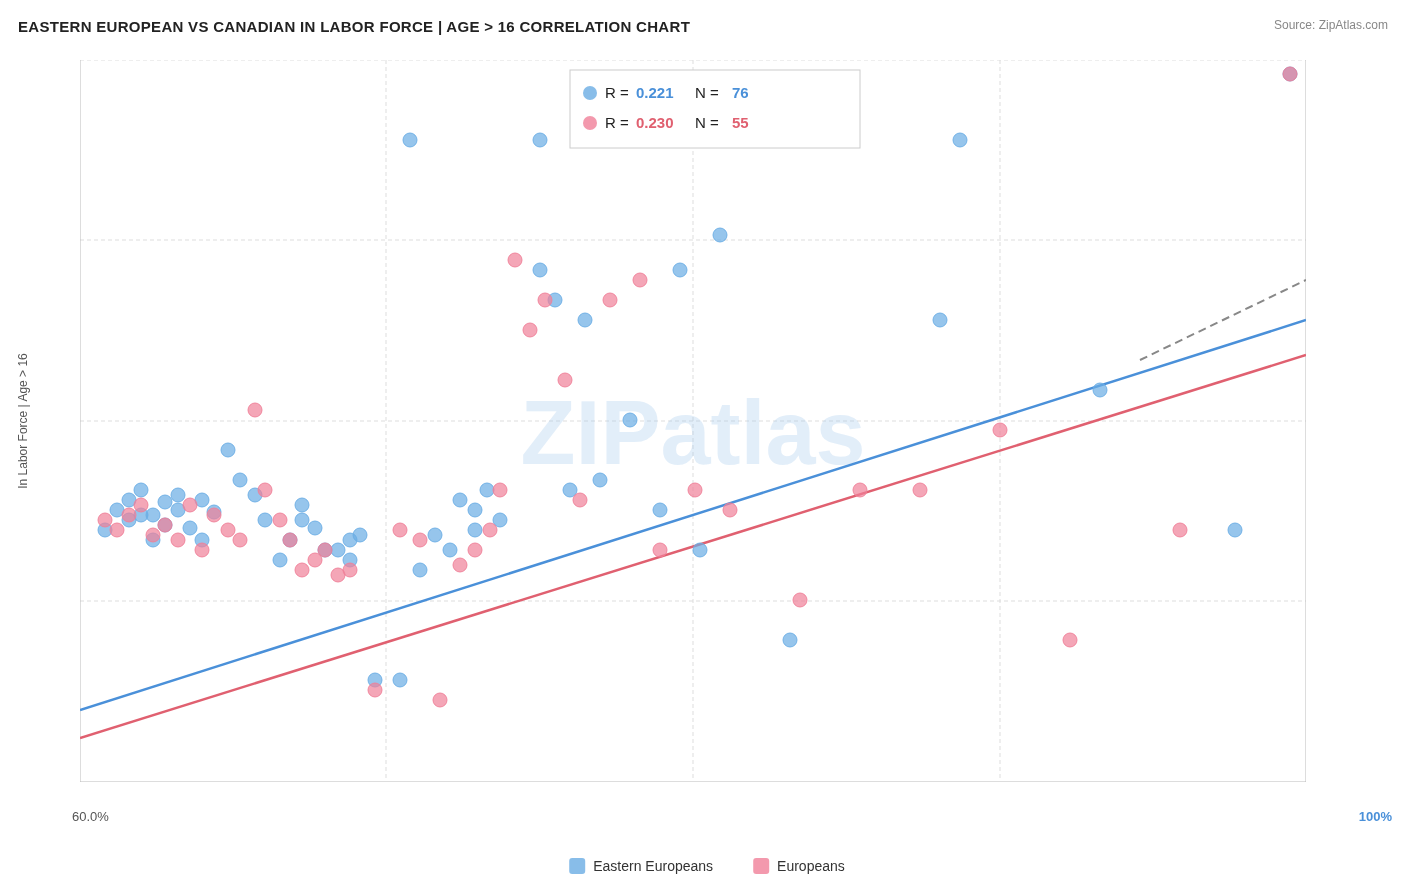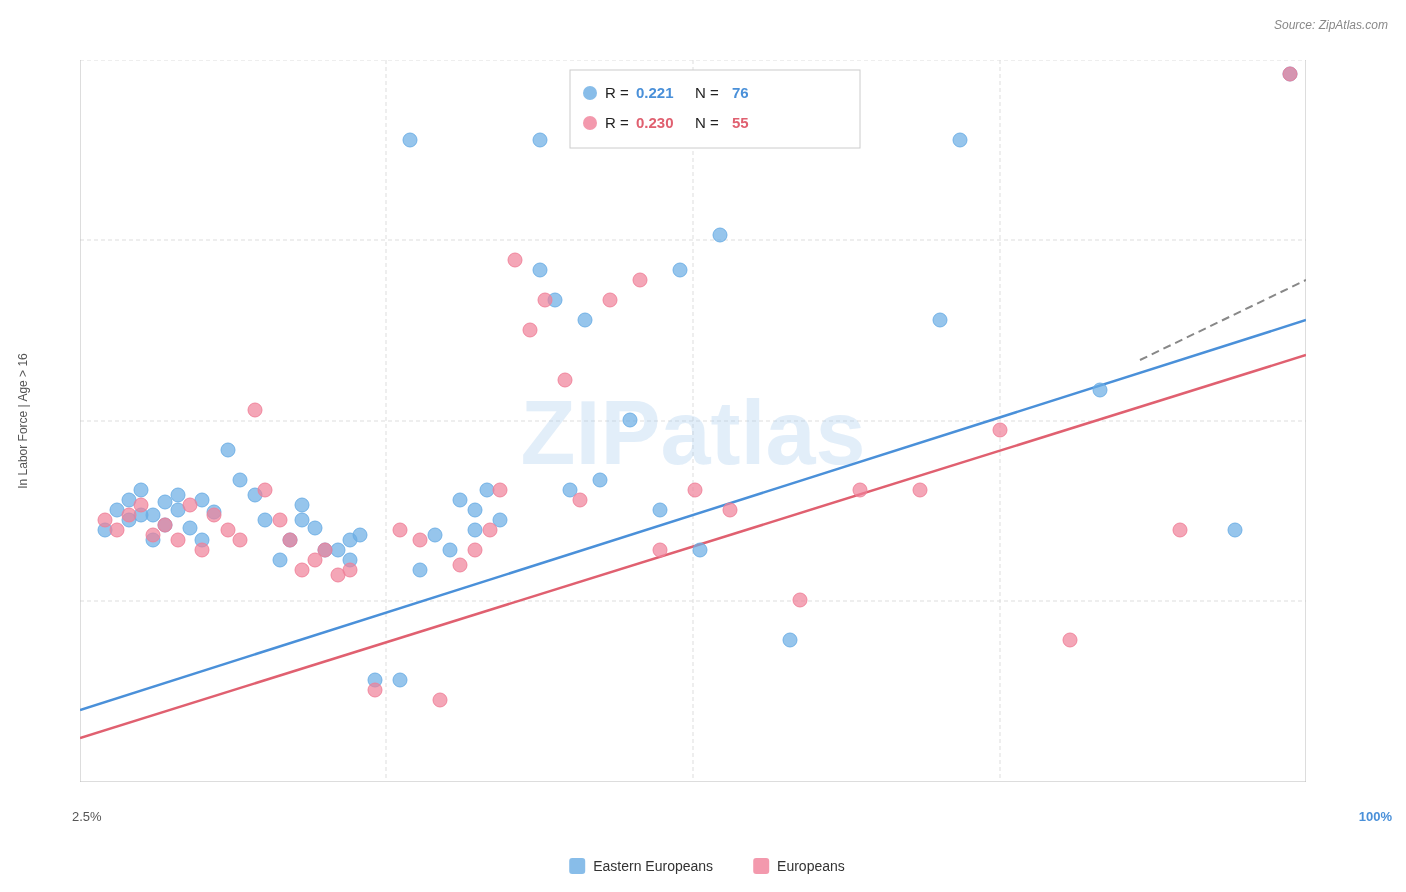--- a/index.html
+++ b/index.html
@@ -24,21 +24,20 @@
       font-weight: bold;
       color: #222;
       letter-spacing: 0.02em;
     }
     .source-label {
       position: absolute;
       top: 18px;
       right: 18px;
       font-size: 12px;
       color: #888;
-      font-style: italic;
     }
     .bottom-legend {
       position: absolute;
       bottom: 18px;
       left: 50%;
       transform: translateX(-50%);
       display: flex;
       align-items: center;
       gap: 32px;
     }
@@ -54,20 +53,21 @@
       width: 16px;
       height: 16px;
       border-radius: 3px;
     }
   </style>
 </head>
 <body>
 
 <div class="chart-container">
 
+  <div class="chart-title">EASTERN EUROPEAN VS CANADIAN IN LABOR FORCE | AGE &gt; 16 CORRELATION CHART</div>
 
   <div class="source-label">Source: ZipAtlas.com</div>
 
   <div style="position:absolute;left:8px;top:60px;bottom:110px;display:flex;align-items:center;justify-content:center;width:30px;">
     <div style="transform:rotate(-90deg);white-space:nowrap;font-size:12px;color:#555;transform-origin:center center;">In Labor Force | Age &gt; 16</div>
   </div>
 
   <svg style="position:absolute;top:60px;left:80px;width:calc(1406px - 180px);height:calc(892px - 170px);" viewBox="0 0 1226 722" xmlns="http://www.w3.org/2000/svg">
 
     <rect x="0" y="0" width="1226" height="722" fill="white"></rect>
@@ -210,21 +210,21 @@
     <text x="615" y="68" font-size="15" fill="#222" font-family="Arial">  N = </text>
     <text x="652" y="68" font-size="15" fill="#e06070" font-weight="bold" font-family="Arial">55</text>
 
     <text x="1235" y="5" font-size="13" fill="#4a90d9" font-weight="bold" font-family="Arial">100.0%</text>
     <text x="1235" y="183" font-size="13" fill="#4a90d9" font-weight="bold" font-family="Arial">75.0%</text>
     <text x="1235" y="364" font-size="13" fill="#4a90d9" font-weight="bold" font-family="Arial">50.0%</text>
     <text x="1235" y="544" font-size="13" fill="#4a90d9" font-weight="bold" font-family="Arial">25.0%</text>
 
   </svg>
 
-  <div style="position:absolute;bottom:68px;left:72px;font-size:13px;color:#555;">2.5%</div>
+  <div style="position:absolute;bottom:68px;left:72px;font-size:13px;color:#555;">60.0%</div>
   <div style="position:absolute;bottom:68px;right:14px;font-size:13px;color:#4a90d9;font-weight:bold;margin-top:20px;">100%</div>
 
   <div class="bottom-legend">
     <div class="bottom-legend-item">
       <div class="bottom-legend-dot" style="background:rgba(106,173,228,0.8);border-radius:3px;"></div>
       <span>Eastern Europeans</span>
     </div>
     <div class="bottom-legend-item">
       <div class="bottom-legend-dot" style="background:rgba(240,128,152,0.8);border-radius:3px;"></div>
       <span>Europeans</span>

